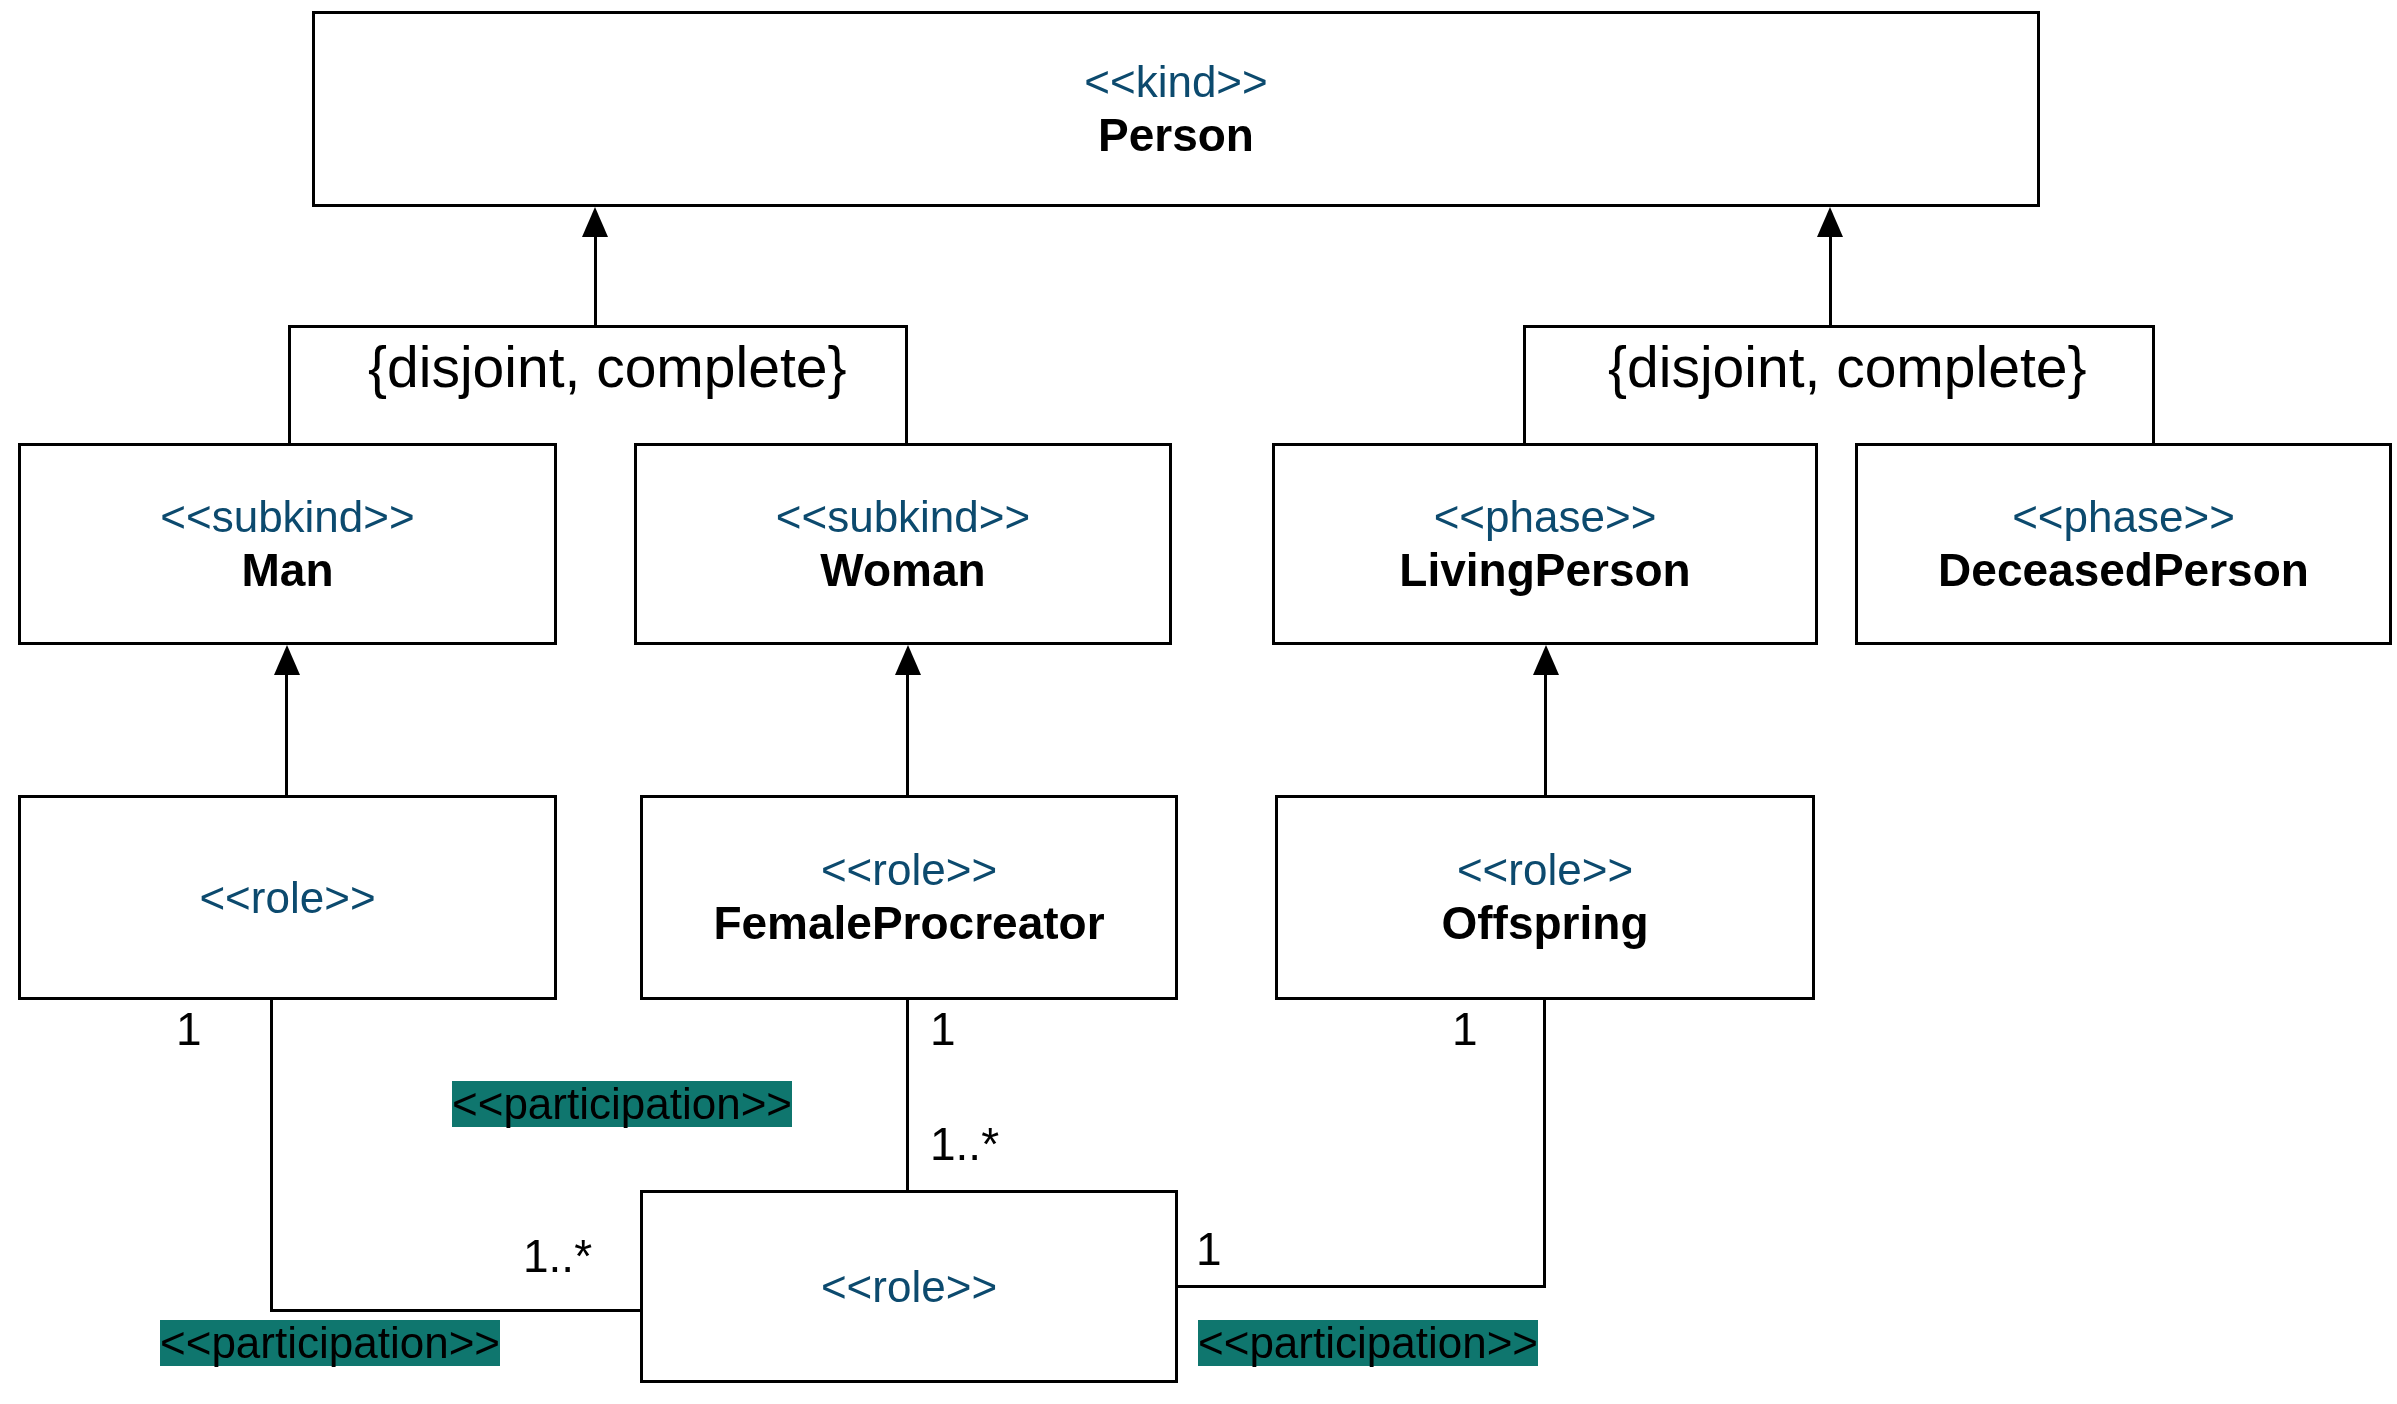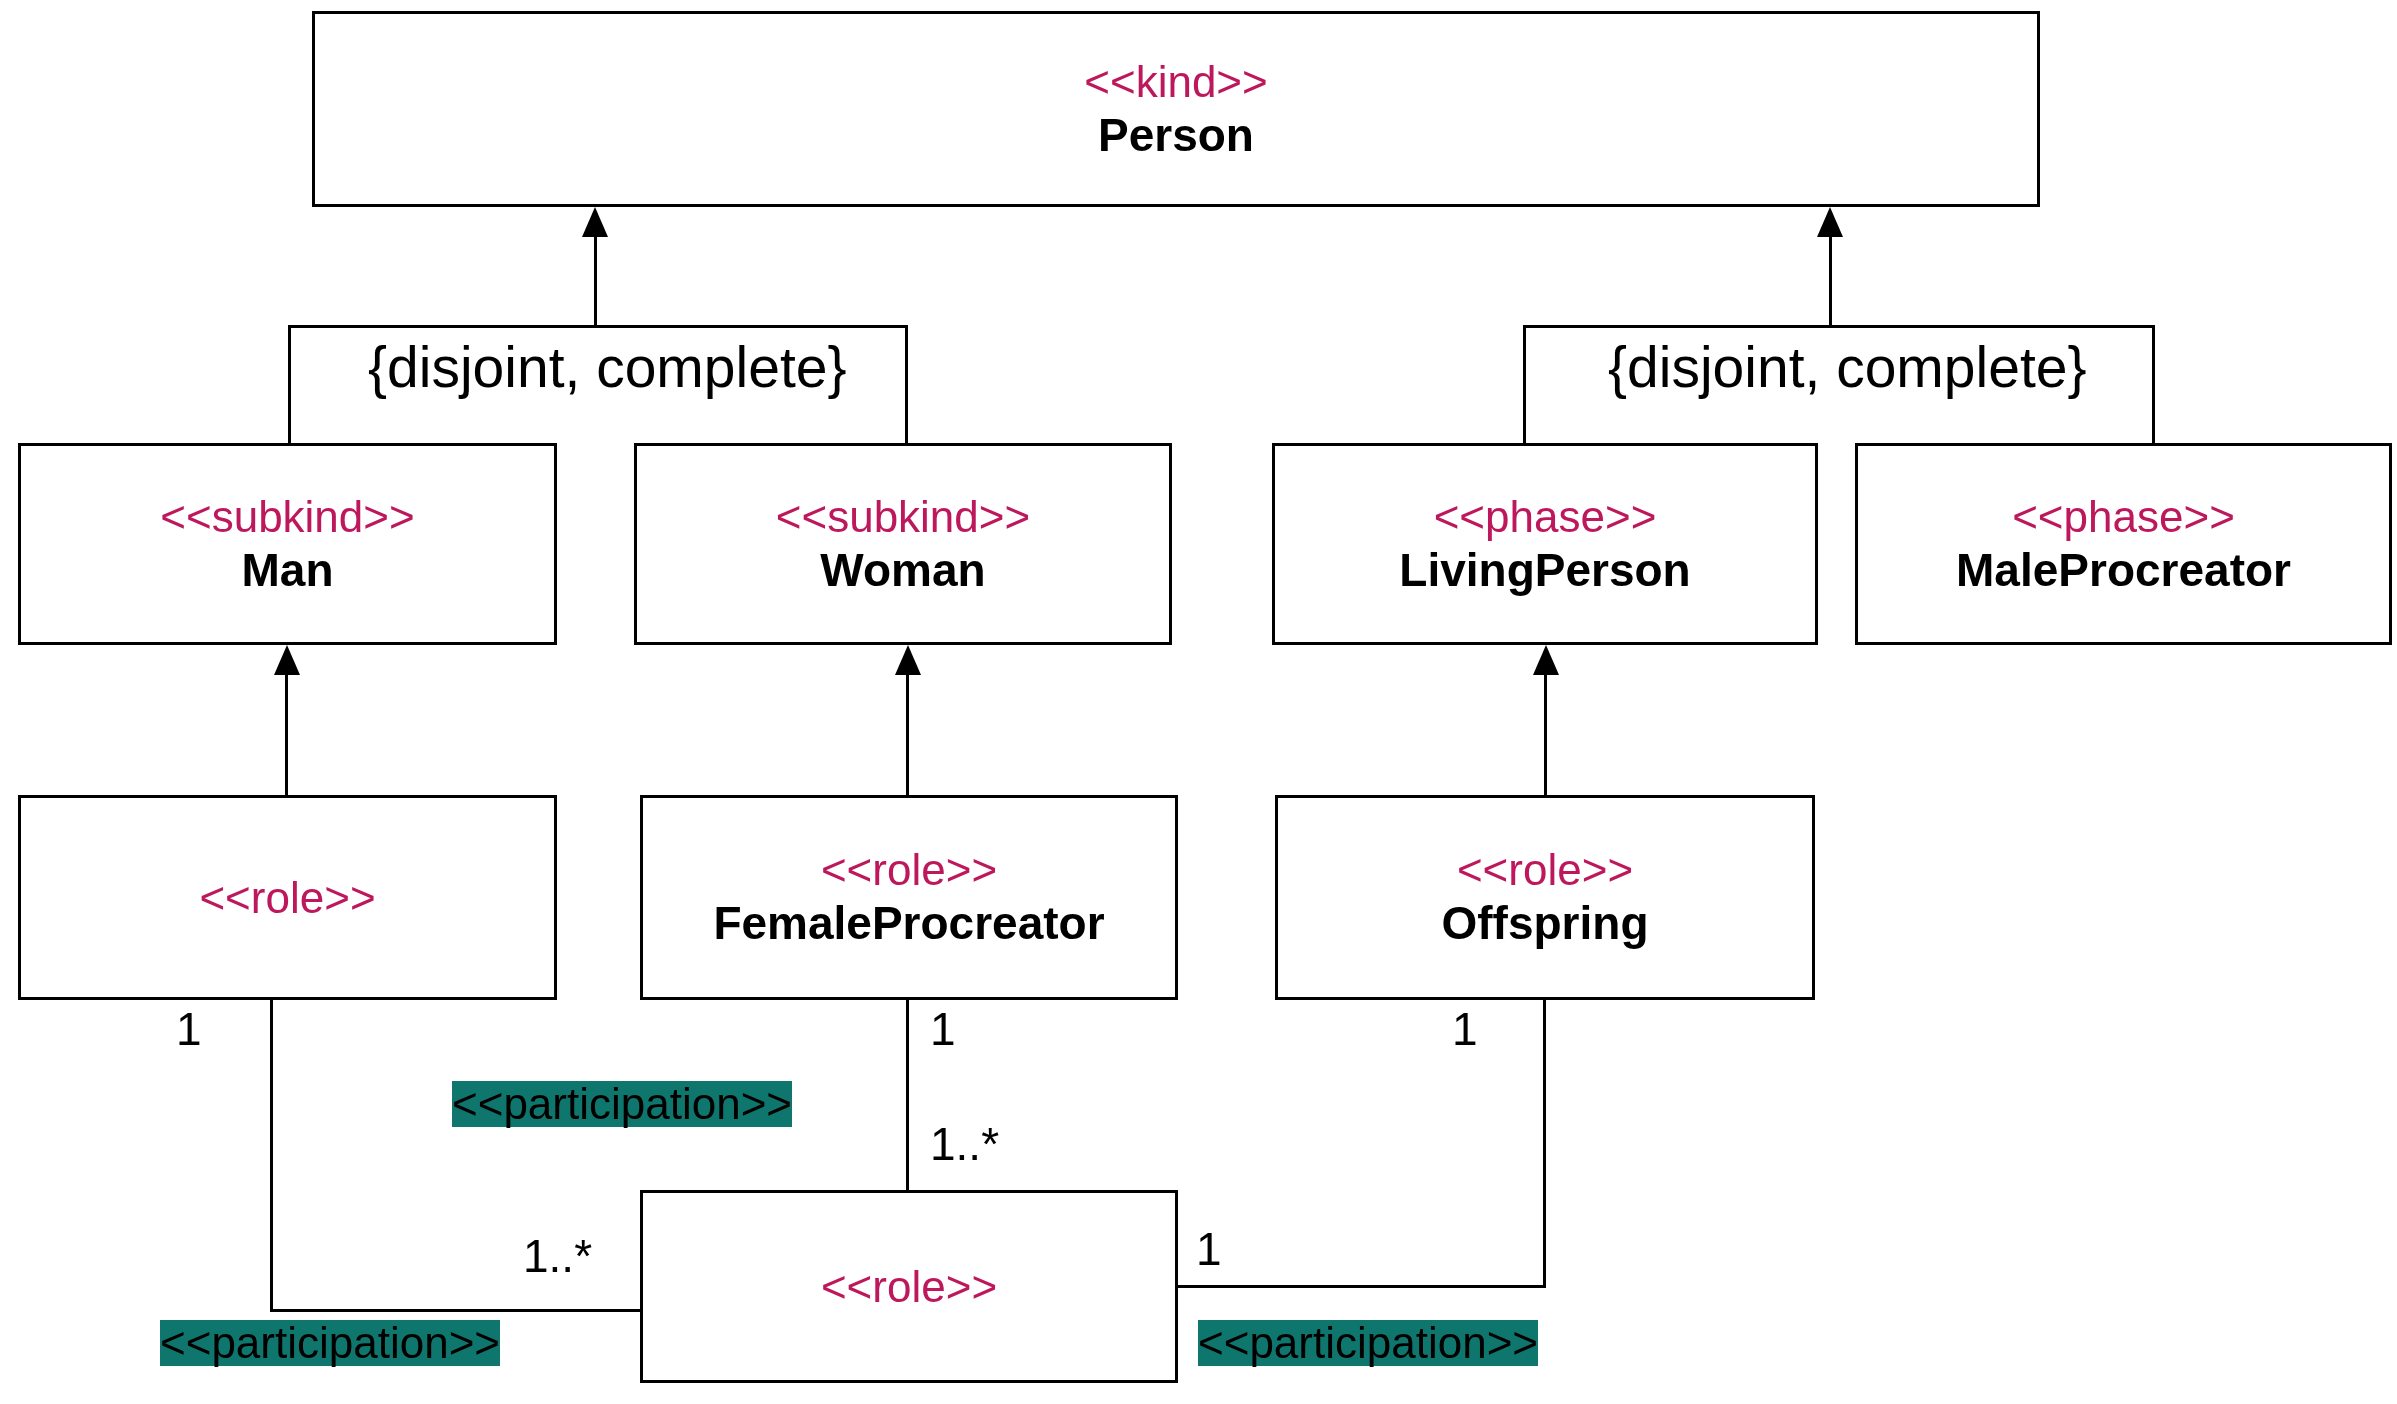--- a/index.html
+++ b/index.html
@@ -22,21 +22,21 @@
     background: #ffffff;
     display: flex;
     flex-direction: column;
     align-items: center;
     justify-content: center;
     z-index: 5;
   }
   .stereo {
     font-size: 44px;
     font-weight: normal;
-    color: #be185d;
+    color: #0c4a6e;
     line-height: 1.18;
     white-space: nowrap;
   }
   .cname {
     font-size: 46px;
     font-weight: bold;
     color: #000000;
     line-height: 1.18;
     white-space: nowrap;
   }
@@ -134,21 +134,21 @@
     <div class="cname">Woman</div>
   </div>
 
   <div class="cls" style="left:1272px; top:443px; width:546px; height:202px;">
     <div class="stereo">&lt;&lt;phase&gt;&gt;</div>
     <div class="cname">LivingPerson</div>
   </div>
 
   <div class="cls" style="left:1855px; top:443px; width:537px; height:202px;">
     <div class="stereo">&lt;&lt;phase&gt;&gt;</div>
-    <div class="cname">MaleProcreator</div>
+    <div class="cname">DeceasedPerson</div>
   </div>
 
   <div class="line-v" style="left:285px; top:675px; width:3px; height:120px;"></div>
   <div class="arrow-up" style="left:274px; top:645px;"></div>
 
   <div class="line-v" style="left:906px; top:675px; width:3px; height:120px;"></div>
   <div class="arrow-up" style="left:895px; top:645px;"></div>
 
   <div class="line-v" style="left:1544px; top:675px; width:3px; height:120px;"></div>
   <div class="arrow-up" style="left:1533px; top:645px;"></div>

